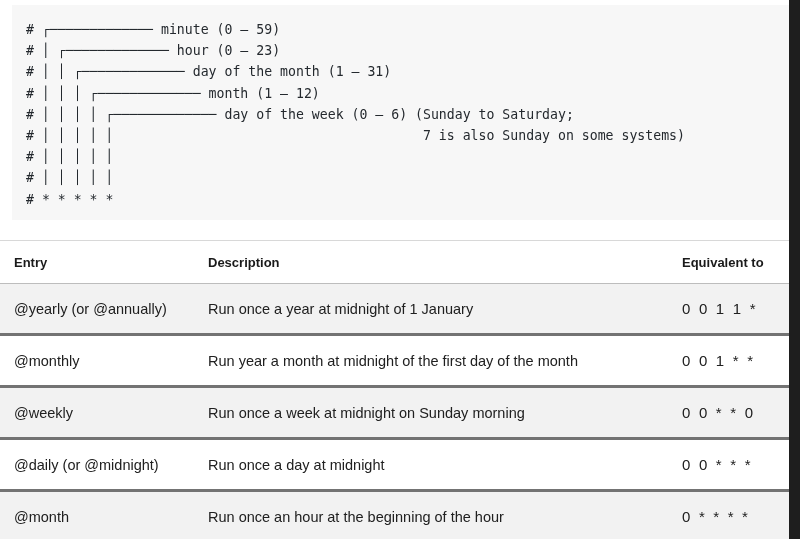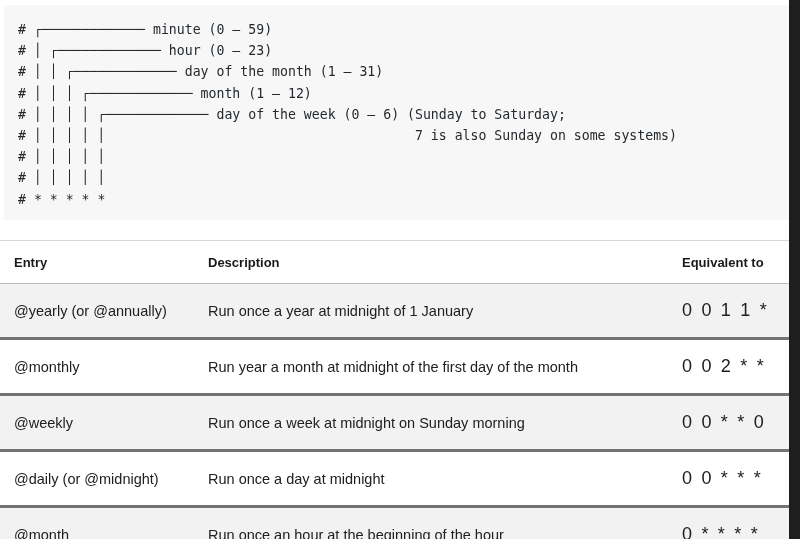--- a/index.html
+++ b/index.html
@@ -27,21 +27,21 @@
     top: 0;
     width: 789px;
     height: 539px;
     overflow: hidden;
     background: #ffffff;
   }
 
   
   .codeblock {
     position: absolute;
-    left: 4px;
+    left: 12px;
     top: 5px;
     width: 789px;
     height: 215px;
     background: #f7f7f7;
     box-sizing: border-box;
     overflow: hidden;
   }
   .codeblock pre {
     margin: 0;
     padding: 14px 0 0 14px;
@@ -93,21 +93,21 @@
     background: #ffffff;
   }
   .col-entry { width: 208px; padding-left: 14px !important; box-sizing: border-box; }
   .col-desc  { width: 466px; }
   .col-equiv { width: 115px; }
   th.col-entry { padding-left: 14px !important; }
 
   .equiv-val {
     font-family: "Liberation Sans", sans-serif;
     letter-spacing: 2.2px;
-    font-size: 18px;
+    font-size: 15px;
     color: #202020;
     white-space: nowrap;
   }
 
   
   .scroll-strip {
     position: absolute;
     right: 0;
     top: 0;
     width: 11px;
@@ -152,21 +152,21 @@
         </thead>
         <tbody>
           <tr>
             <td class="col-entry">@yearly (or @annually)</td>
             <td class="col-desc">Run once a year at midnight of 1 January</td>
             <td class="col-equiv"><span class="equiv-val">0 0 1 1 *</span></td>
           </tr>
           <tr>
             <td class="col-entry">@monthly</td>
             <td class="col-desc">Run year a month at midnight of the first day of the month</td>
-            <td class="col-equiv"><span class="equiv-val">0 0 2 * *</span></td>
+            <td class="col-equiv"><span class="equiv-val">0 0 1 * *</span></td>
           </tr>
           <tr>
             <td class="col-entry">@weekly</td>
             <td class="col-desc">Run once a week at midnight on Sunday morning</td>
             <td class="col-equiv"><span class="equiv-val">0 0 * * 0</span></td>
           </tr>
           <tr>
             <td class="col-entry">@daily (or @midnight)</td>
             <td class="col-desc">Run once a day at midnight</td>
             <td class="col-equiv"><span class="equiv-val">0 0 * * *</span></td>

